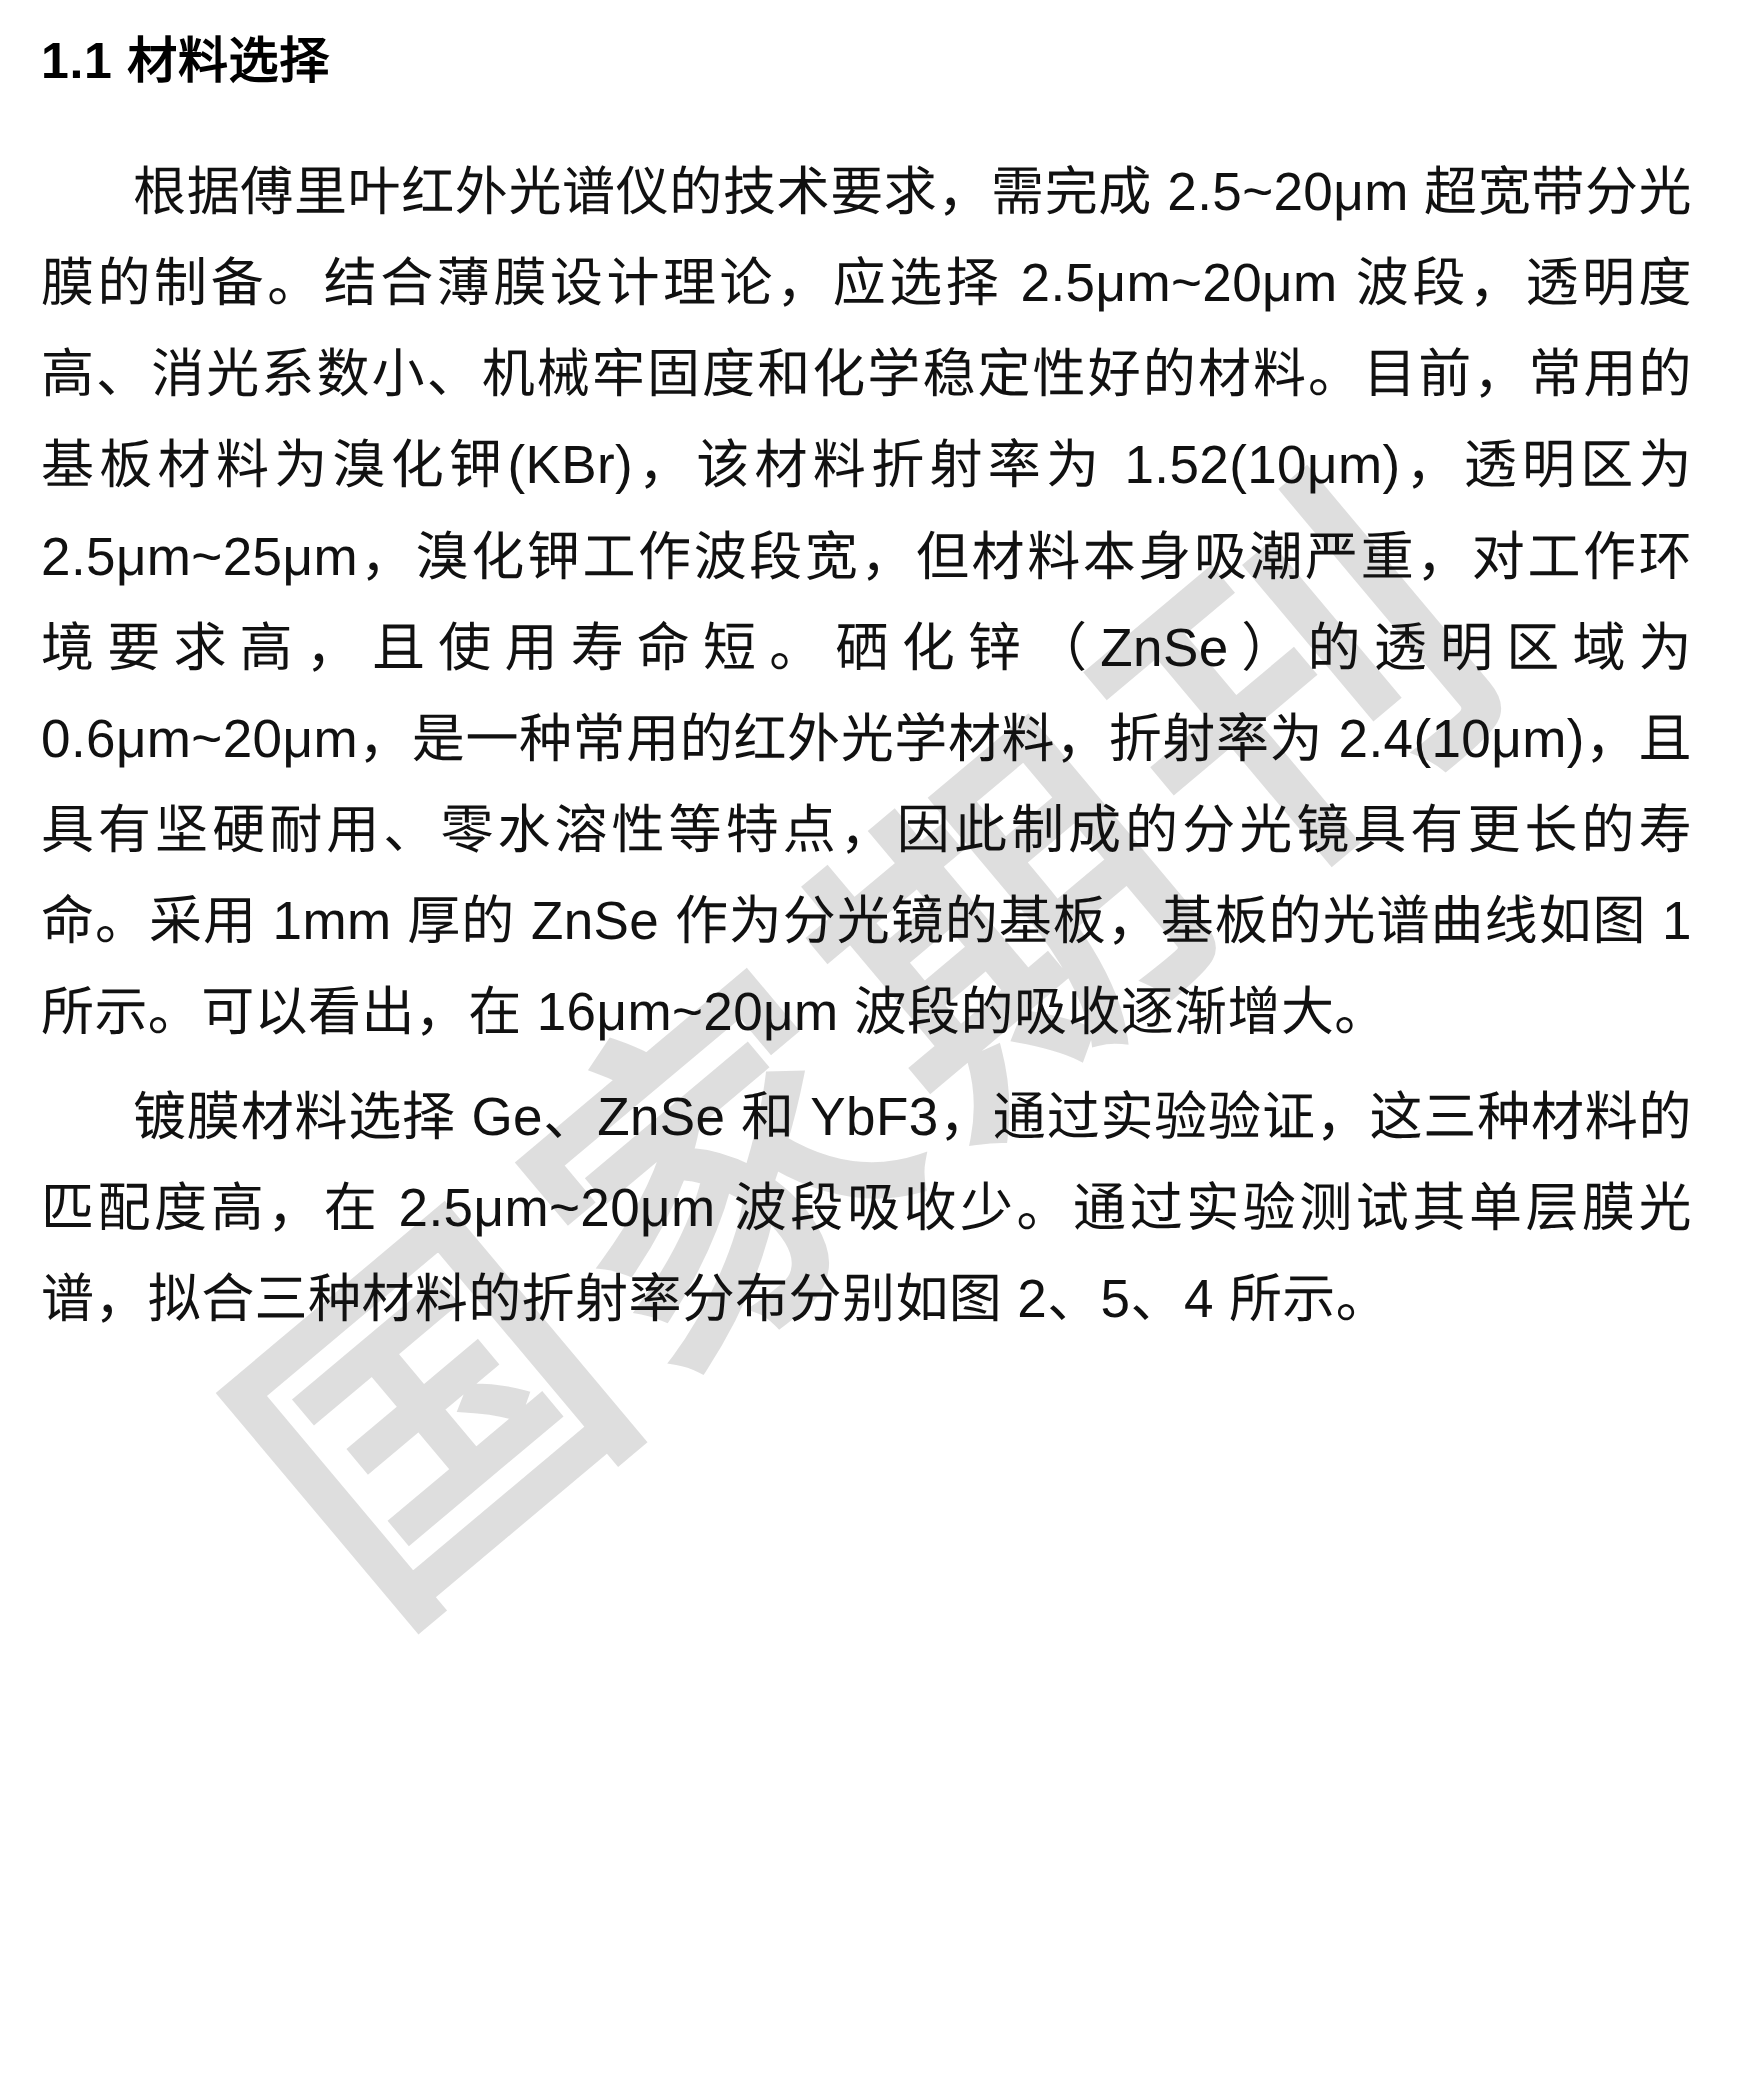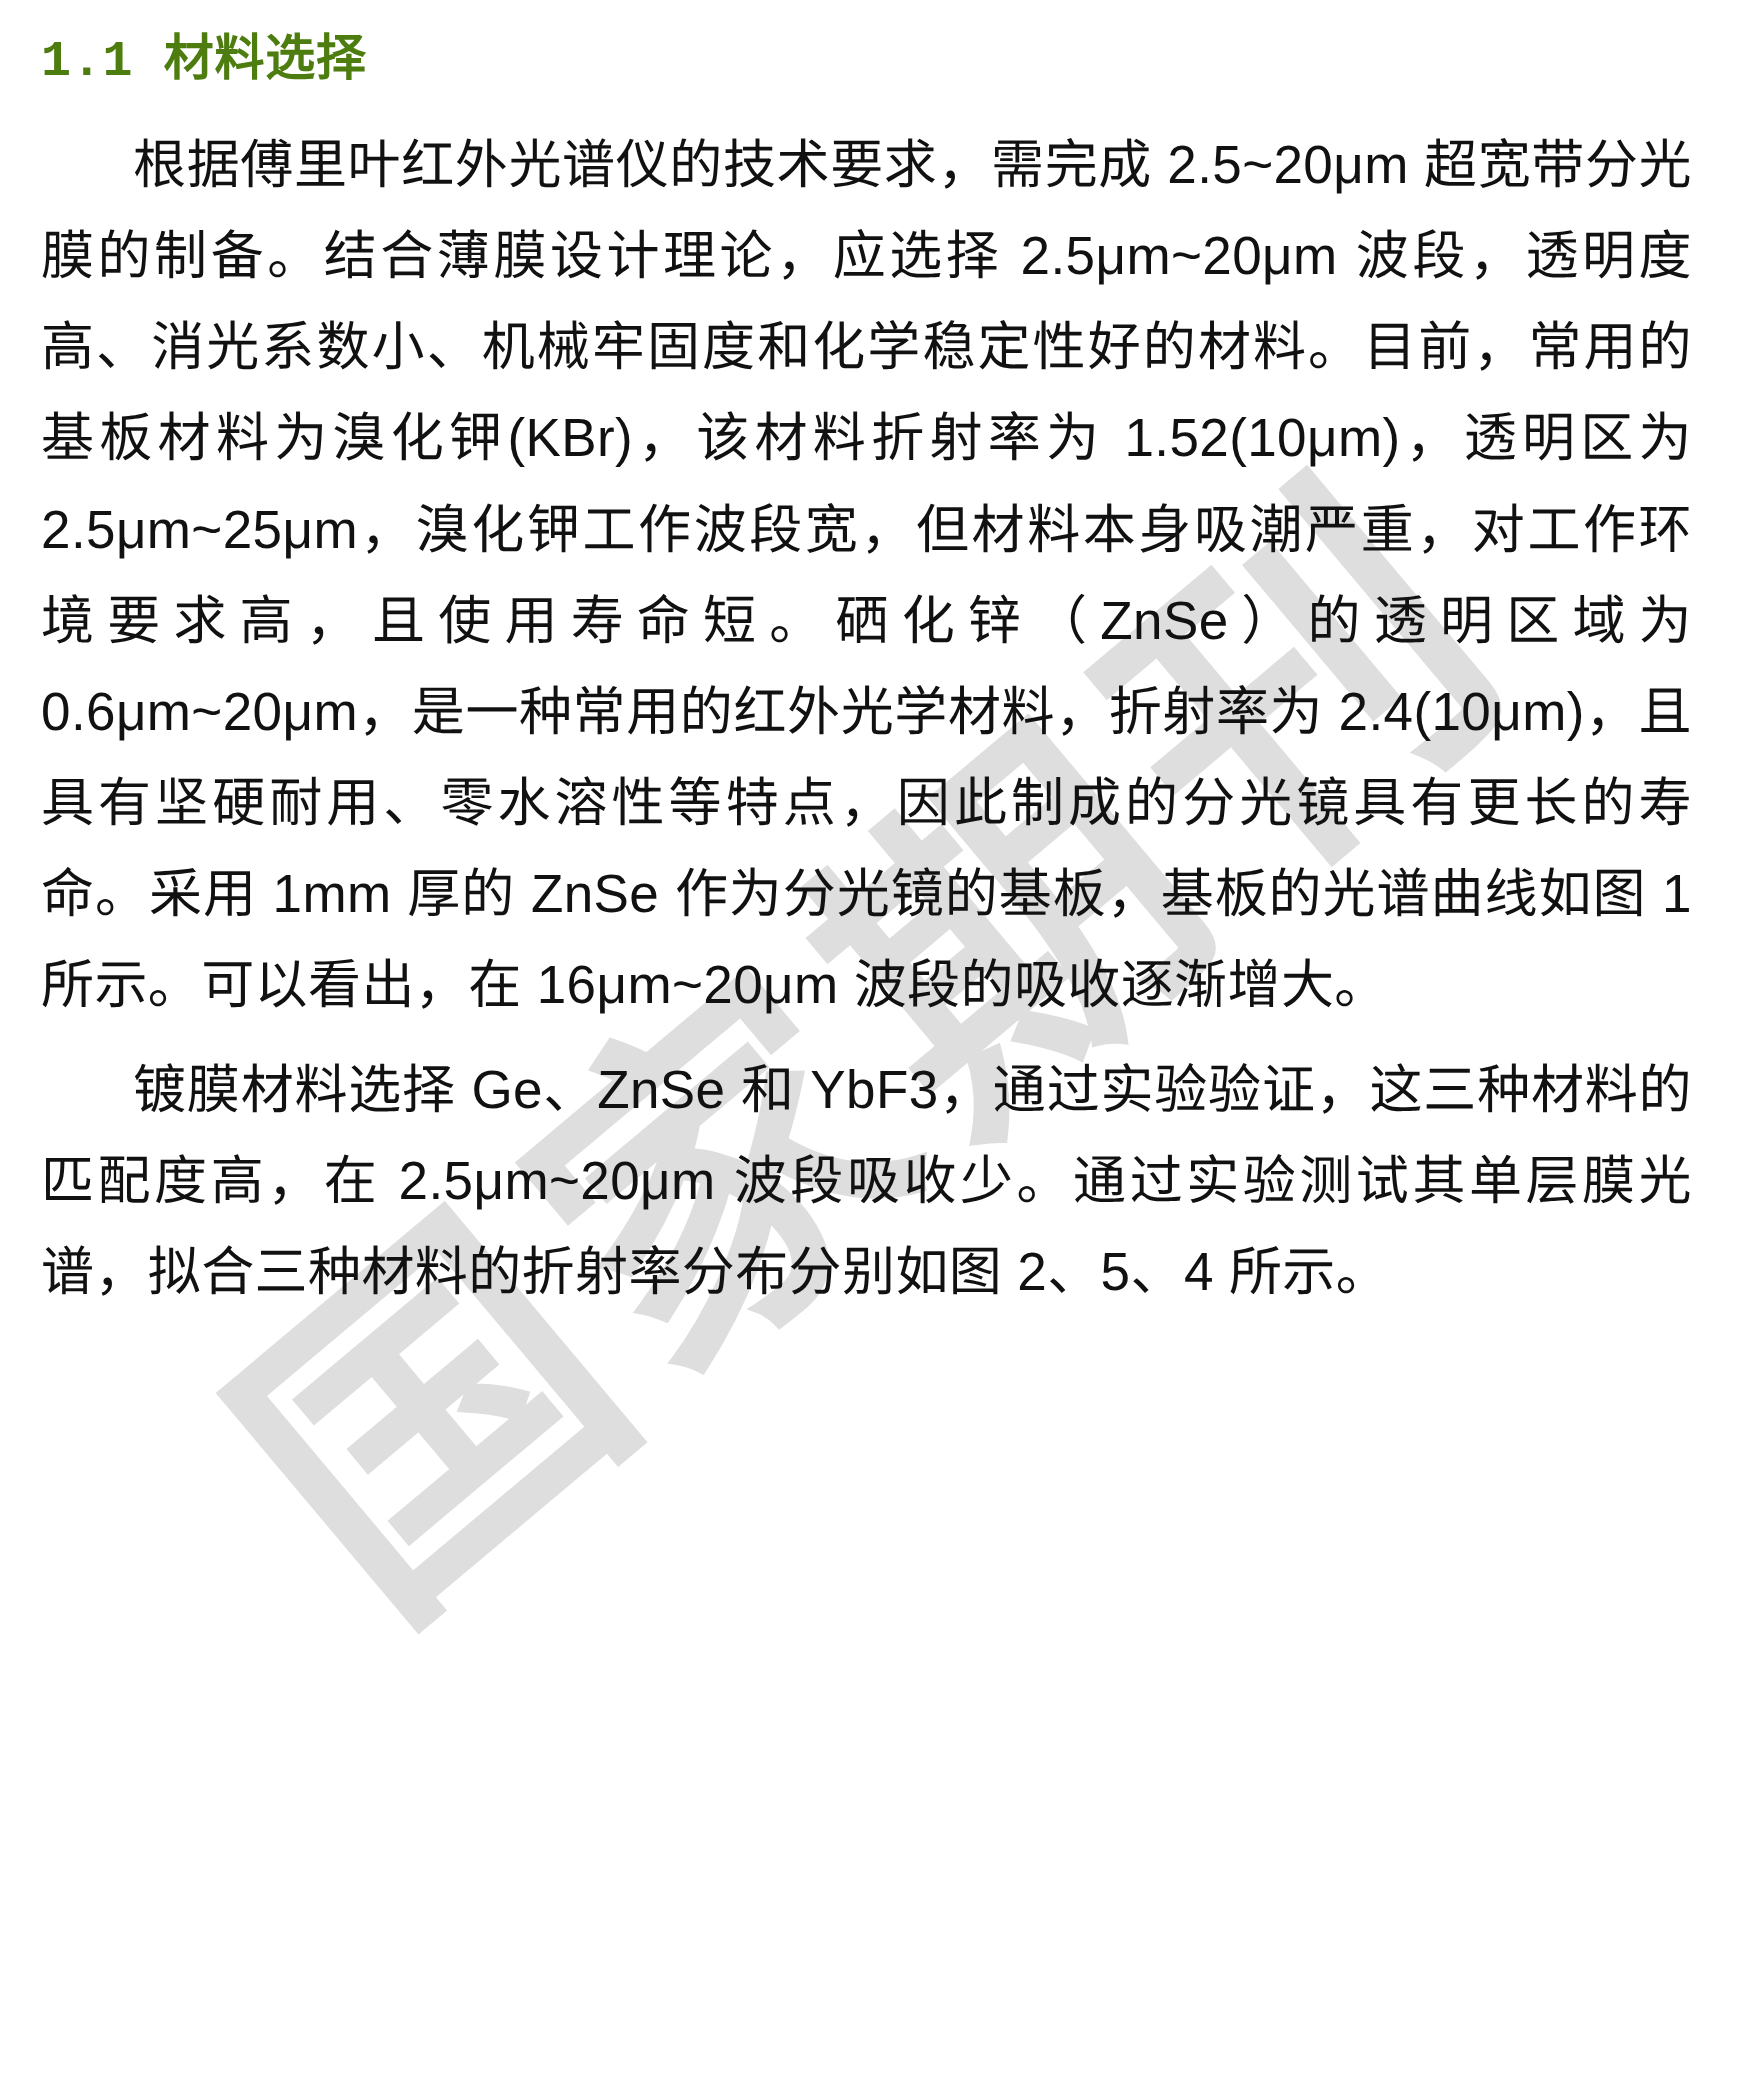--- a/index.html
+++ b/index.html
@@ -40,25 +40,24 @@
     user-select: none;
     font-family: "Liberation Serif", "DejaVu Serif", serif;
   }
   .content {
     position: relative;
     z-index: 2;
   }
   h1.section-title {
     font-size: 50px;
     font-weight: 700;
-    margin: 0 0 30px 0;
+    margin: 0 0 57px 0;
     letter-spacing: 0.7px;
     line-height: 1.1;
-    color: #4d7c0f;
-    font-family: Liberation Mono, monospace;
+    color: #000000;
   }
   p.body-paragraph {
     font-size: 53px;
     line-height: 1.72;
     margin: 0 0 13.3px 0;
     text-align: justify;
     text-justify: inter-ideograph;
     text-indent: 92px;
     color: #111111;
     letter-spacing: 0.4px;

